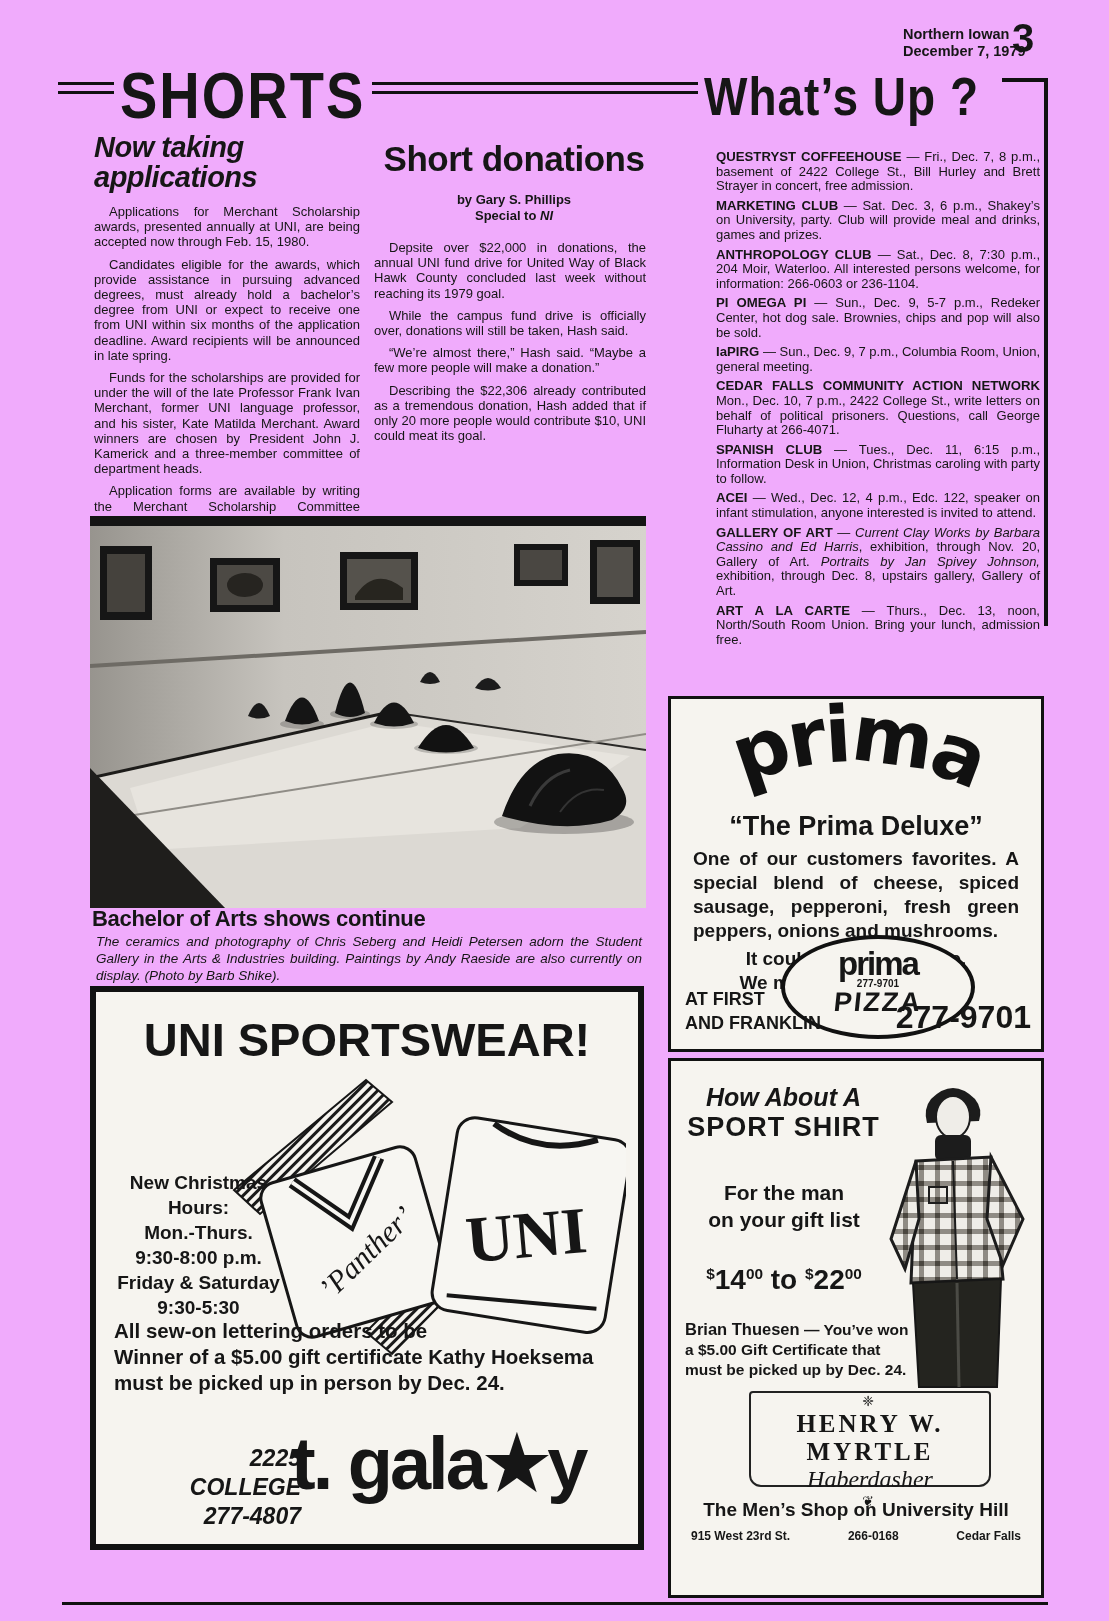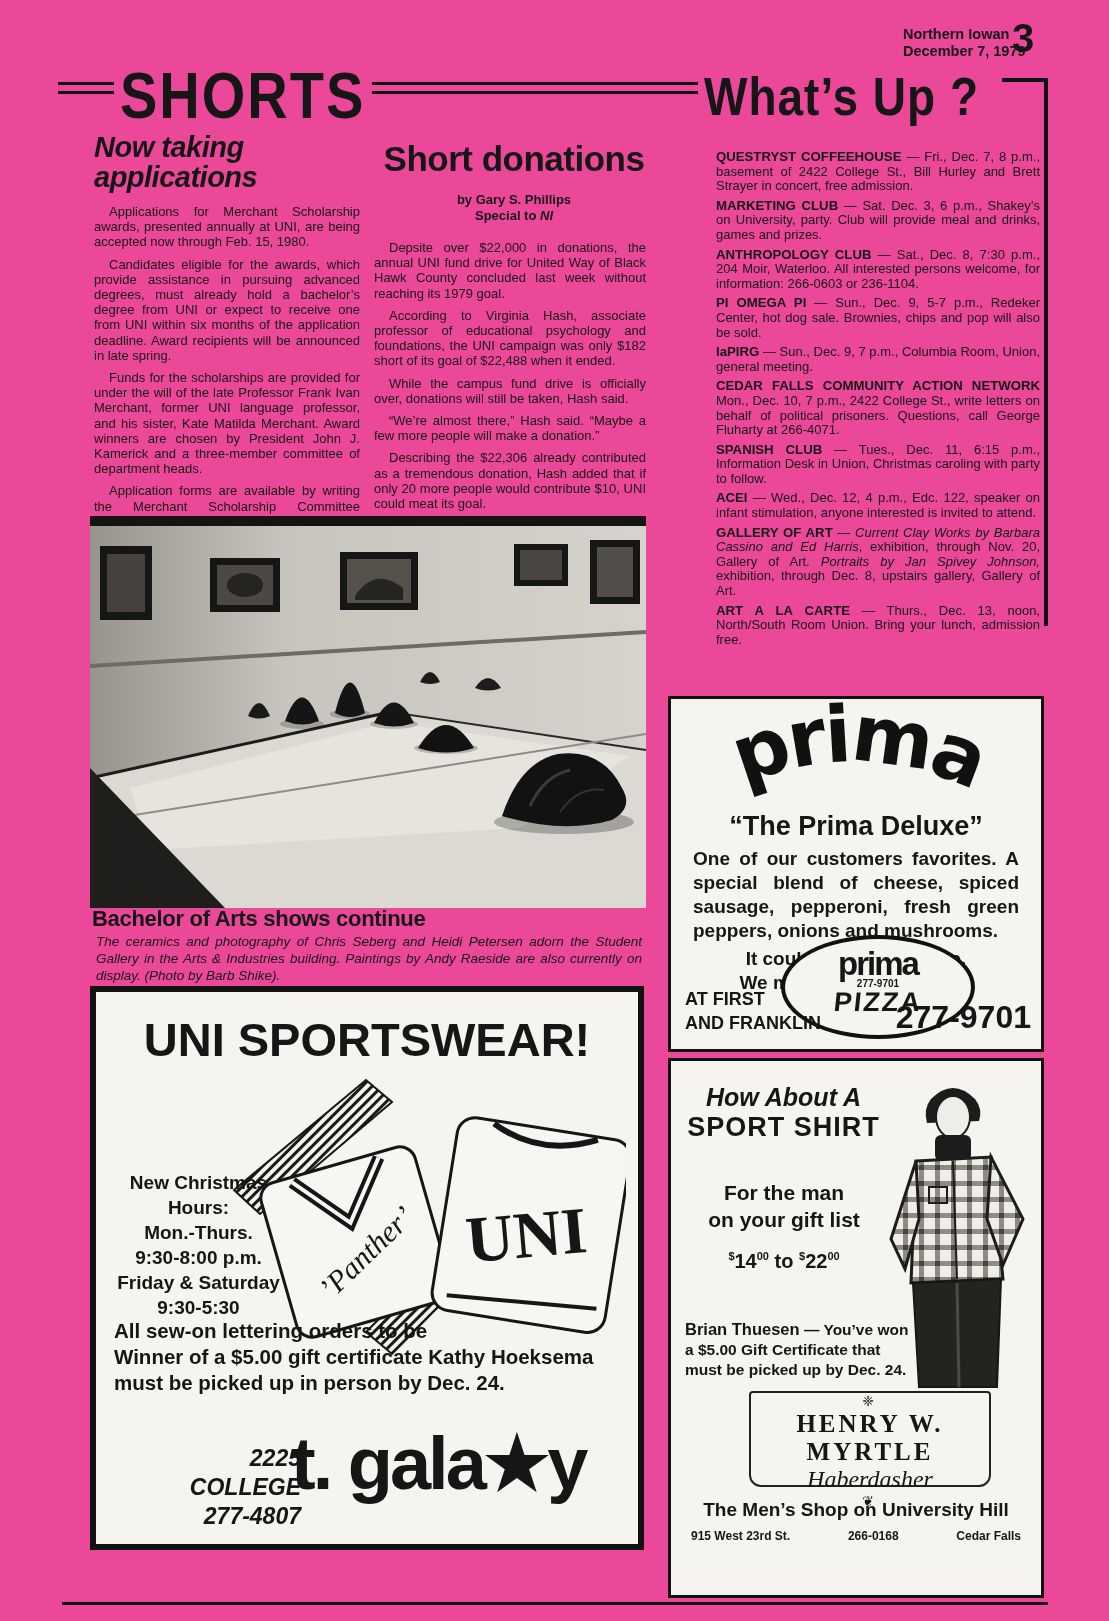--- a/index.html
+++ b/index.html
@@ -1,18 +1,18 @@
 <!DOCTYPE html>
 <html><head>
 <meta charset="utf-8">
 <style>
   html,body{margin:0;padding:0;}
   body{width:1109px;height:1621px;background:#e9e7e1;overflow:hidden;
        font-family:"Liberation Sans",sans-serif;color:#161616;position:relative;}
-  .page{position:absolute;inset:0;background:#ec4899;}
+  .page{position:absolute;inset:0;background:#f0abfc;}
   .abs{position:absolute;}
   .rule2{height:6px;border-top:3px solid #111;border-bottom:3px solid #111;}
   .blk{background:#111;}
   .headline-giant{font-weight:bold;letter-spacing:2px;transform:scaleY(1.15);transform-origin:top left;}
   .art-title-italic{font-style:italic;font-weight:bold;font-size:29px;line-height:1.02;letter-spacing:-.5px;}
   .art-title{font-weight:bold;font-size:35px;letter-spacing:-.5px;}
   .byline{font-weight:bold;font-size:13px;text-align:center;line-height:16px;}
   .bodycol p.para{margin:0 0 7px 0;font-size:13px;line-height:15.2px;text-align:justify;text-indent:15px;}
   .event{margin:0 0 5px 0;font-size:13px;line-height:14.6px;text-align:justify;}
   .event b{font-size:13.2px;}
@@ -65,21 +65,20 @@
       <p class="para">Application forms are available by writing the Merchant Scholarship Committee chairman, Joseph Ruffo, head of the UNI Department of Art in A&amp;I 112.</p>
     </div>
 
   <div class="abs art-title ctr" style="left:372px;top:139px;width:284px;">Short donations</div>
   <div class="abs byline" style="left:372px;top:192px;width:284px;">
     <div>by Gary S. Phillips</div>
     <div><span>Special to </span><i>NI</i></div>
   </div>
   <div class="abs bodycol" style="left:374px;top:240px;width:272px;">
       <p class="para">Depsite over $22,000 in donations, the annual UNI fund drive for United Way of Black Hawk County concluded last week without reaching its 1979 goal.</p>
-      <p class="para">According to Virginia Hash, associate professor of educational psychology and foundations, the UNI campaign was only $182 short of its goal of $22,488 when it ended.</p>
       <p class="para">While the campus fund drive is officially over, donations will still be taken, Hash said.</p>
       <p class="para">“We’re almost there,” Hash said. “Maybe a few more people will make a donation.”</p>
       <p class="para">Describing the $22,306 already contributed as a tremendous donation, Hash added that if only 20 more people would contribute $10, UNI could meat its goal.</p>
     </div>
 
   <div class="abs" style="left:716px;top:150px;width:324px;">
       <p class="event"><b>QUESTRYST COFFEEHOUSE</b><span> — Fri., Dec. 7, 8 p.m., basement of 2422 College St., Bill Hurley and Brett Strayer in concert, free admission.</span></p>
       <p class="event"><b>MARKETING CLUB</b><span> — Sat. Dec. 3, 6 p.m., Shakey’s on University, party. Club will provide meal and drinks, games and prizes.</span></p>
       <p class="event"><b>ANTHROPOLOGY CLUB</b><span> — Sat., Dec. 8, 7:30 p.m., 204 Moir, Waterloo. All interested persons welcome, for information: 266-0603 or 236-1104.</span></p>
       <p class="event"><b>PI OMEGA PI</b><span> — Sun., Dec. 9, 5-7 p.m., Redeker Center, hot dog sale. Brownies, chips and pop will also be sold.</span></p>
@@ -233,21 +232,21 @@
       <path d="M120,88 L152,150 L132,196 L116,150 Z" fill="url(#plaid)" stroke="#1c1c1c" stroke-width="3"></path>
       <line x1="82" y1="92" x2="86" y2="210" stroke="#1c1c1c" stroke-width="2"></line>
       <rect x="58" y="118" width="18" height="16" fill="none" stroke="#1c1c1c" stroke-width="2"></rect>
       <path d="M42,214 L130,210 L126,318 L48,318 Z" fill="#24241f" stroke="#161616" stroke-width="2"></path>
       <line x1="86" y1="214" x2="88" y2="318" stroke="#4b4b45" stroke-width="3"></line>
     </svg>
     <div class="abs ctr b" style="left:8px;top:118px;width:210px;font-size:21px;line-height:27px;">
       <div>For the man</div>
       <div>on your gift list</div>
     </div>
-    <div class="abs b ctr" style="left:8px;top:189px;width:210px;font-size:20px;">
+    <div class="abs b ctr" style="left:8px;top:203px;width:210px;font-size:28px;">
       <sup>$</sup><span>14</span><sup>00</sup><span> to </span><sup>$</sup><span>22</span><sup>00</sup>
     </div>
     <div class="abs b" style="left:14px;top:258px;width:235px;font-size:15.5px;line-height:20px;">
       <span style="font-size:16.5px;">Brian Thuesen</span><span> — You’ve won a $5.00 Gift Certificate that must be picked up by Dec. 24.</span>
     </div>
     <div class="abs sign" style="left:78px;top:330px;width:238px;height:92px;">
       <div class="orn">❈</div>
       <div class="nm">HENRY W. MYRTLE</div>
       <div class="hb">Haberdasher</div>
       <div class="orn">❦</div>

